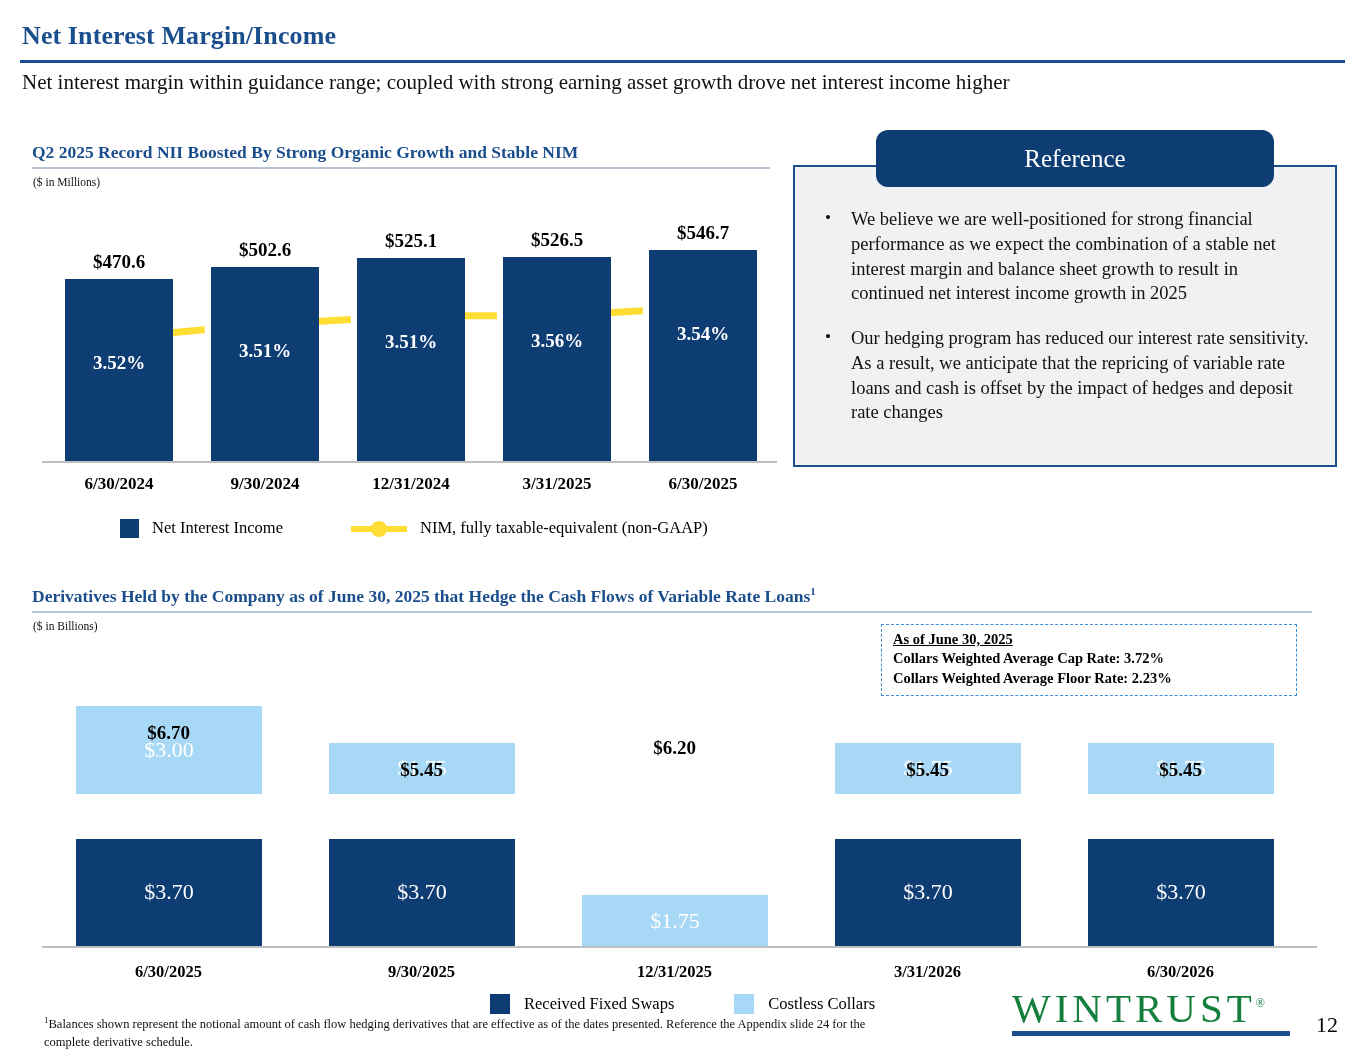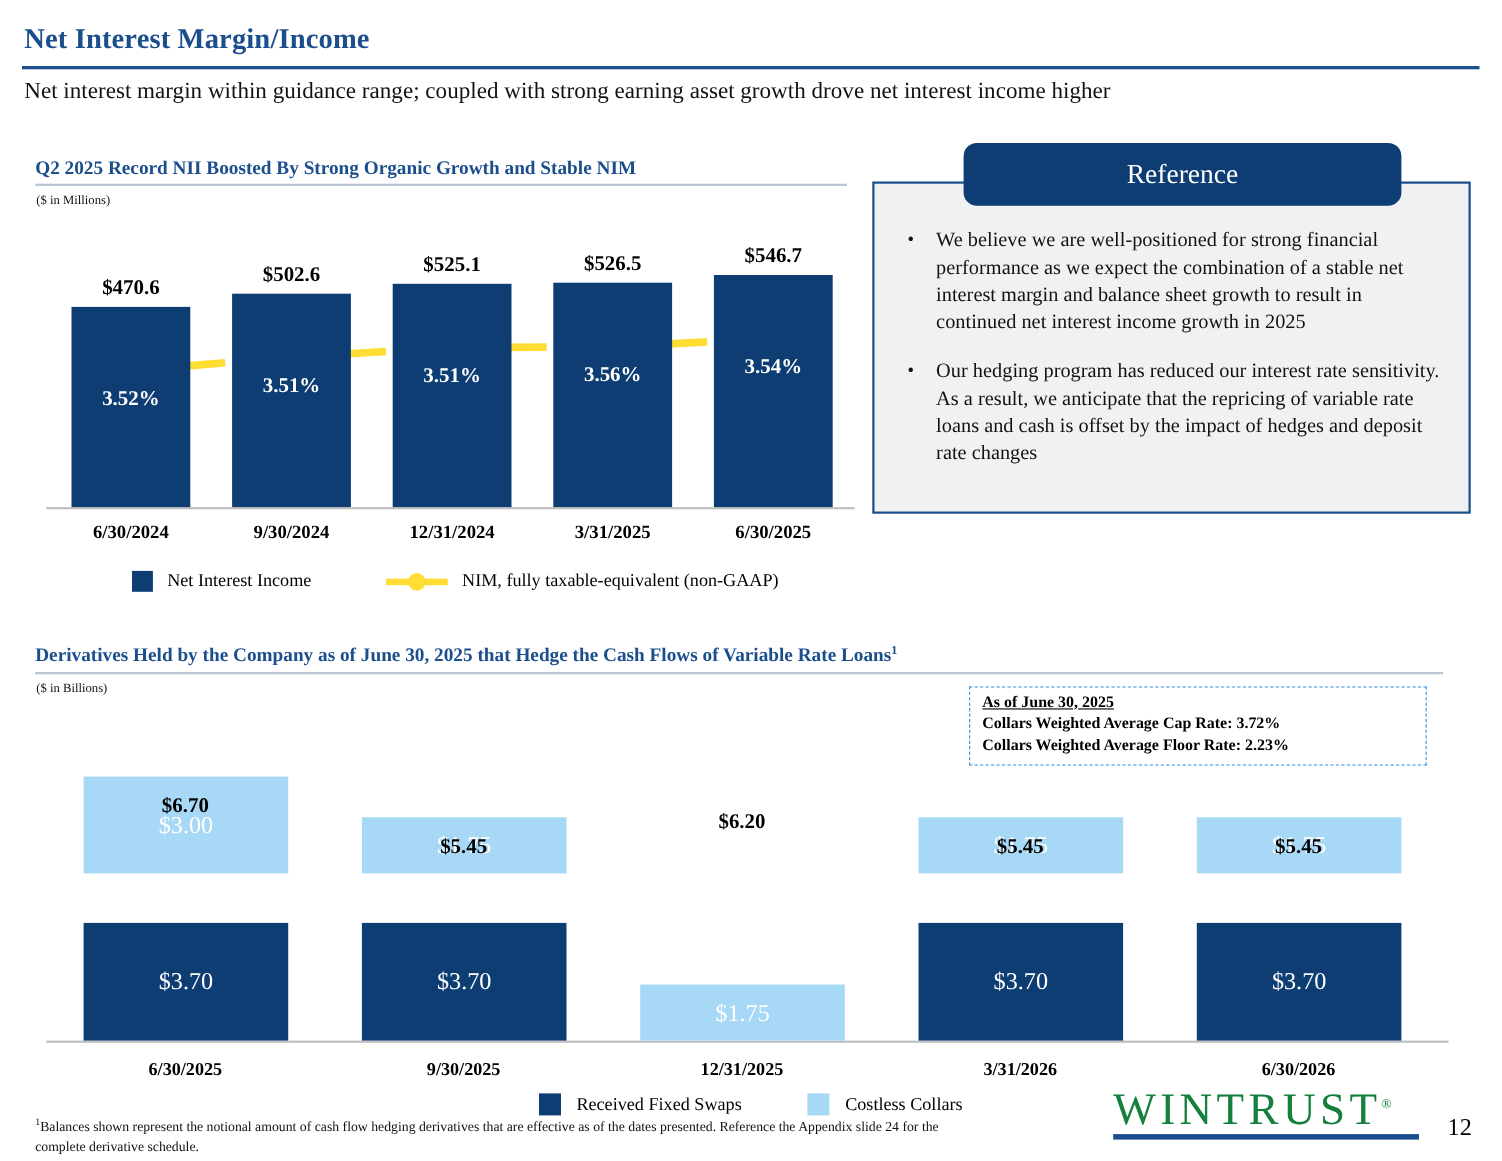--- a/index.html
+++ b/index.html
@@ -327,21 +327,21 @@
     font-size: 16.5px;
   }
   #legend2 .lg-item { display: flex; align-items: center; gap: 14px; }
   #legend2 .gap-mid { width: 60px; }
   #legend2 .sw-dark { width: 20px; height: 20px; background: #0e3d74; }
   #legend2 .sw-light { width: 20px; height: 20px; background: #a7d8f5; }
 
   
   #footnote {
     position: absolute;
-    left: 32px;
+    left: 44px;
     top: 1014px;
     width: 860px;
     font-size: 12.5px;
     line-height: 1.4;
     color: #111;
   }
   #footnote sup { font-size: 9px; }
 
   
   #logo {

